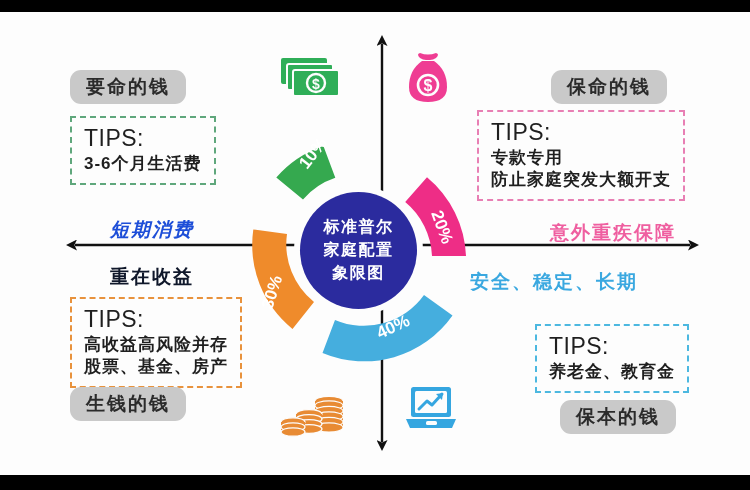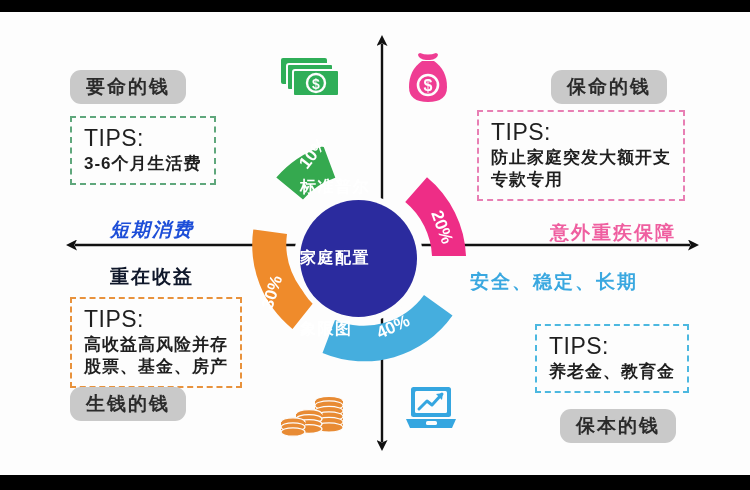--- a/index.html
+++ b/index.html
@@ -45,21 +45,21 @@
     font-weight:bold;
     letter-spacing:2px;
     padding:6px 16px;
     white-space:nowrap;
     line-height:1.15;
     border-radius:11px;
   }
   .gl-tl { left:70px;  top:58px; }
   .gl-tr { left:551px; top:58px; }
   .gl-bl { left:70px;  top:375px; }
-  .gl-br { left:560px; top:397px; }
+  .gl-br { left:560px; top:388px; }
 
   
   .tips {
     position:absolute;
     border:2px dashed #55a06e;
     background:transparent;
     padding:6px 12px 8px 12px;
     line-height:1.28;
     white-space:nowrap;
   }
@@ -83,29 +83,28 @@
     white-space:nowrap;
   }
   .qcap-tl { left:110px; top:205px; color:#3aa05f; }
   .qcap-bl { left:110px; top:252px; color:#ef8b2b; }
   .qcap-tr { left:550px; top:208px; color:#ef5fa0; }
   .qcap-br { left:470px; top:257px; color:#3aa8e0; }
 
   
   #center {
     position:absolute;
-    left:300px; top:188px;
+    left:300px; top:180px;
     width:117px; height:117px;
     border-radius:50%;
     background:#2b2b9e;
     box-shadow:0 0 0 6px #fdfdfd;
     display:flex; flex-direction:column;
-    align-items:flex-start; justify-content:center;
+    align-items:center; justify-content:center;
     z-index:6;
-    gap:48px;
   }
   #center .cl {
     color:#ffffff;
     font-size:16px;
     font-weight:bold;
     letter-spacing:1.5px;
     line-height:1.42;
   }
 
   
@@ -243,22 +242,22 @@
       <div class="t-head">TIPS:</div>
       <div class="t-line">3-6个月生活费</div>
     </div>
 
     <div class="qcap qcap-tl" style="color: #1d4ed8; font-style: italic;">短期消费</div>
 
     <div class="gray-label gl-tr">保命的钱</div>
 
     <div class="tips tips-tr" style="border-color: rgb(232, 127, 180);">
       <div class="t-head">TIPS:</div>
+      <div class="t-line">专款专用</div>
       <div class="t-line">防止家庭突发大额开支</div>
-      <div class="t-line">专款专用</div>
     </div>
 
     <div class="qcap qcap-tr" style="color: rgb(239, 95, 160);">意外重疾保障</div>
 
     <div class="qcap qcap-bl" style="color: #0f172a;">重在收益</div>
 
     <div class="tips tips-bl" style="border-color: rgb(232, 146, 60);">
       <div class="t-head">TIPS:</div>
       <div class="t-line">高收益高风险并存</div>
       <div class="t-line">股票、基金、房产</div>

